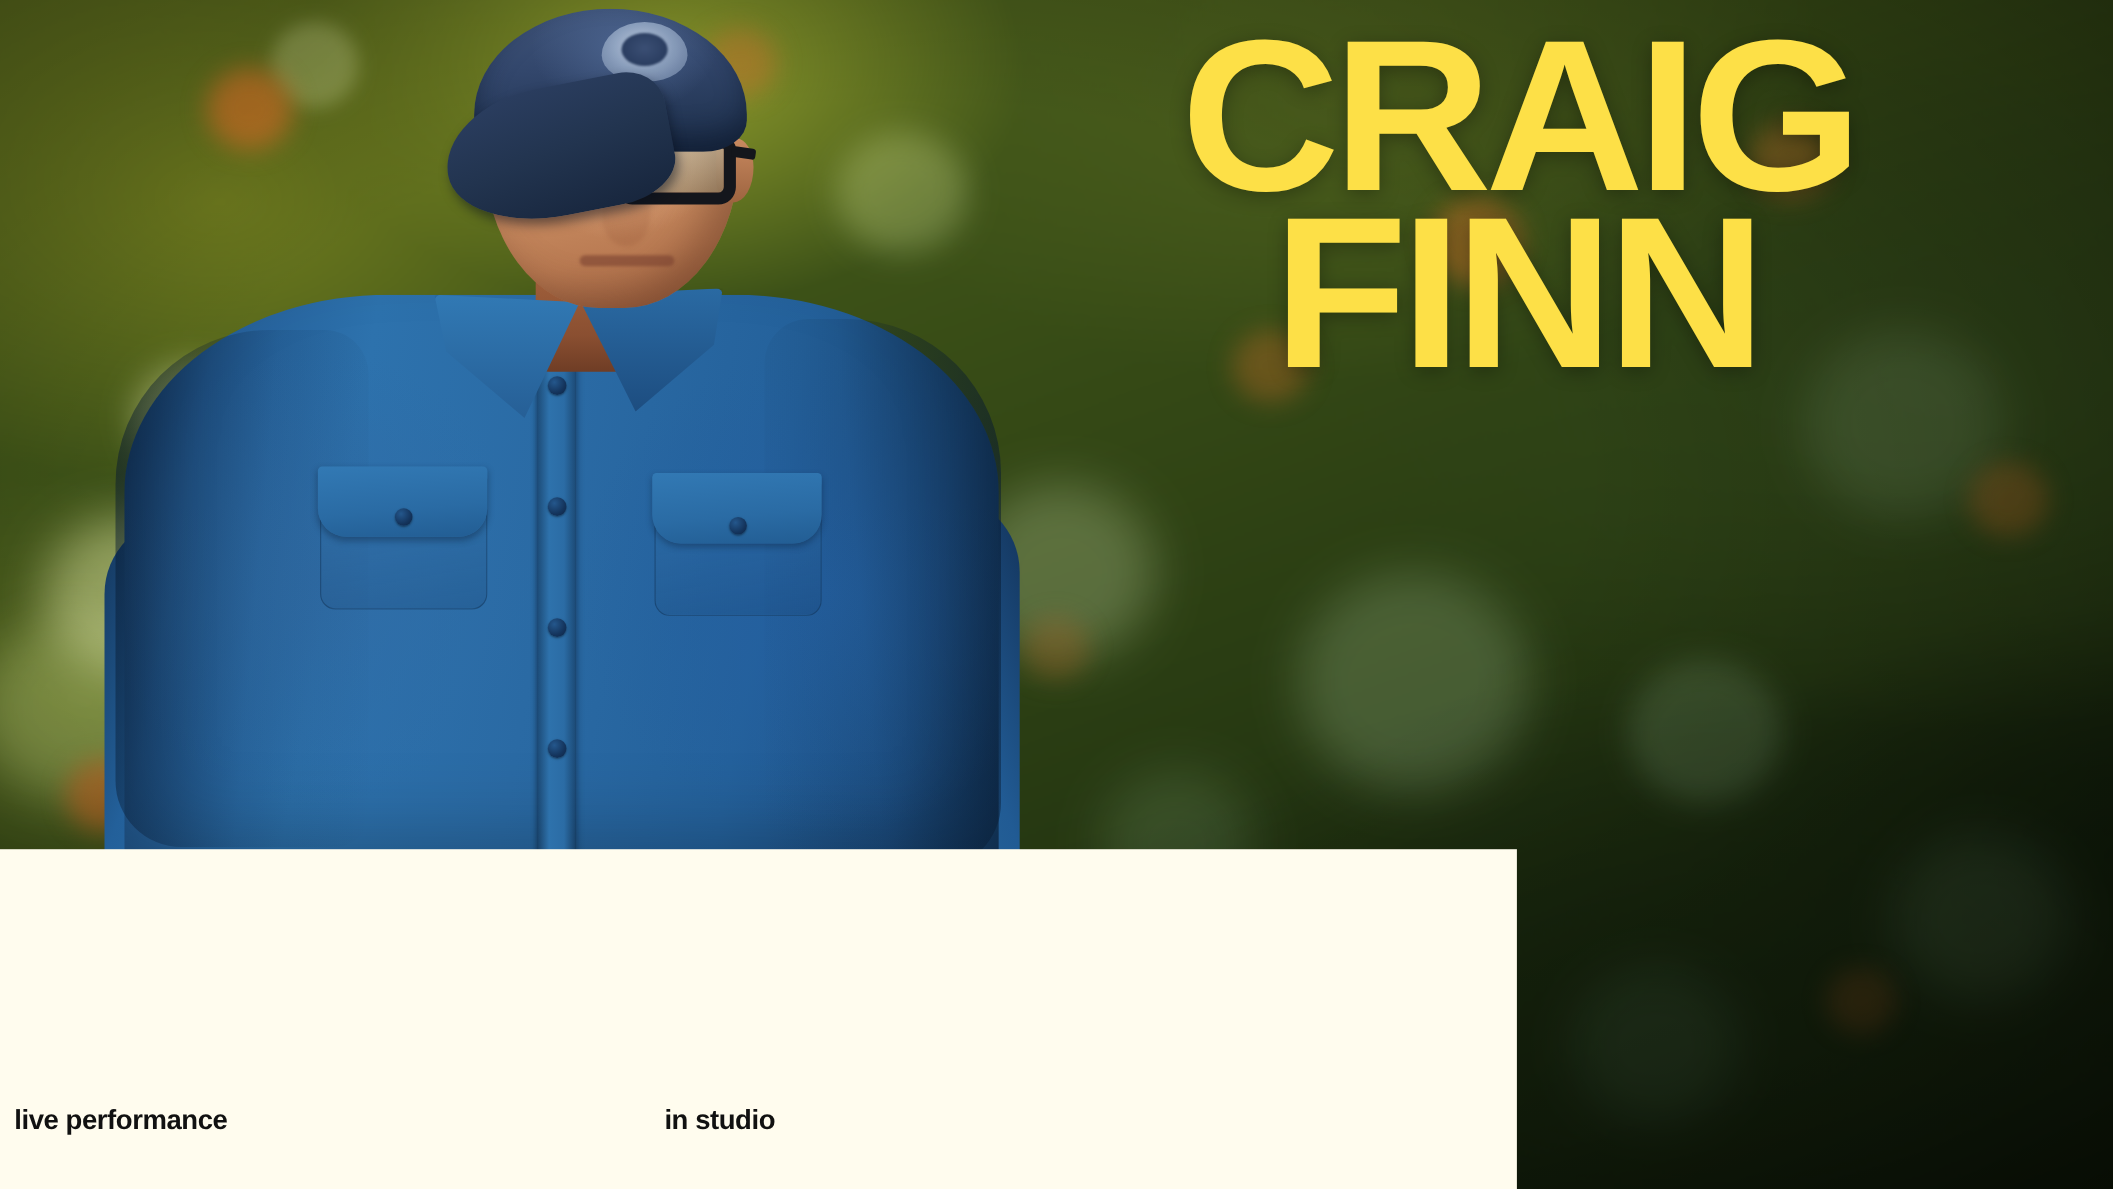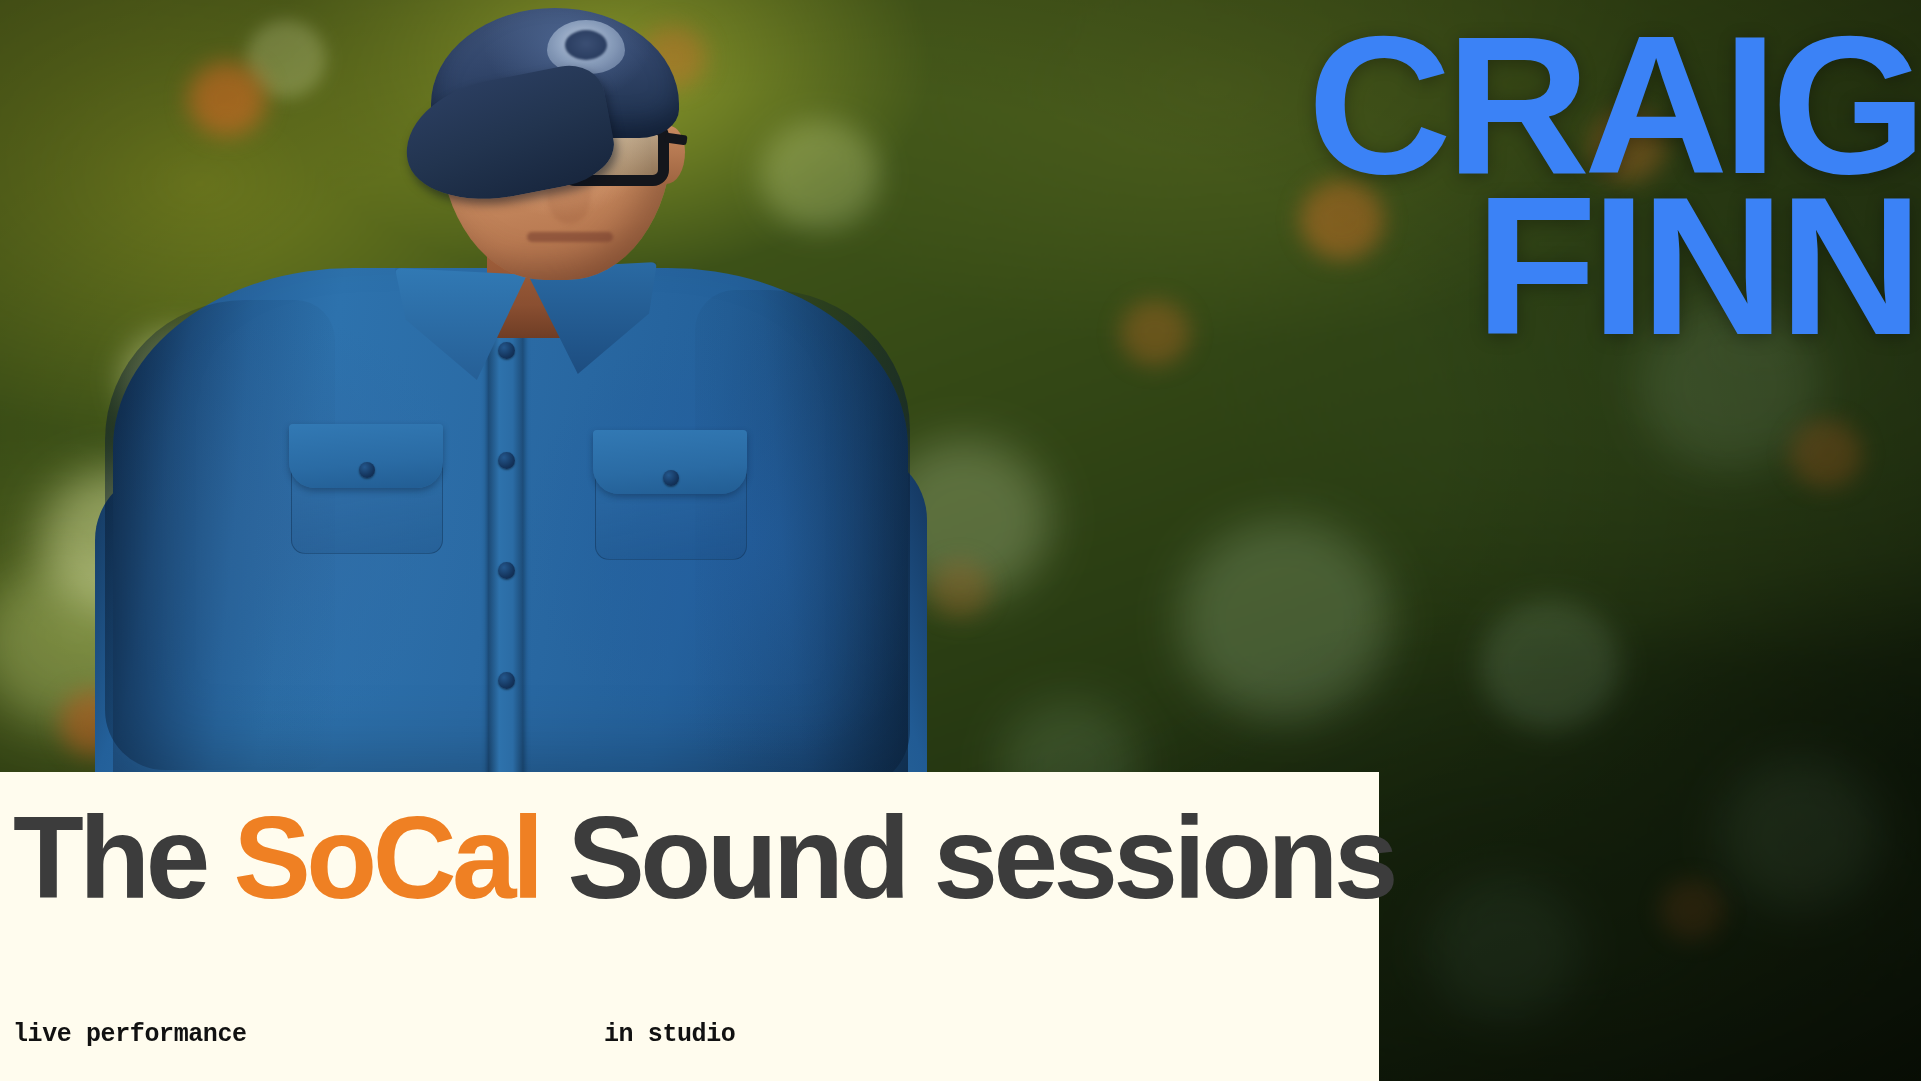--- a/index.html
+++ b/index.html
@@ -308,22 +308,22 @@
     background: linear-gradient(250deg, #13335a 0%, #215b94 42%, #286699 72%, #16406c 100%);
     border-radius: 20px 70px 40px 20px;
   }
 
   
   .artist-name {
     position: absolute;
     right: 0px;
     top: 26px;
     width: 1060px;
-    text-align: right;
-    color: #3b82f6;
+    text-align: center;
+    color: #fde047;
     font-family: "Liberation Sans", sans-serif;
     font-weight: 700;
     font-size: 196px;
     line-height: 0.82;
     letter-spacing: -6px;
     text-shadow: 0 3px 18px rgba(0,0,0,0.30);
     white-space: nowrap;
   }
   .artist-name .line {
     display: block;
@@ -360,27 +360,27 @@
 
   .panel-footer {
     position: absolute;
     left: 0;
     right: 0;
     top: 232px;
     height: 60px;
   }
   .foot-item {
     position: absolute;
-    font-family: Liberation Mono, monospace;
+    font-family: Liberation Sans, sans-serif;
     font-weight: 700;
     font-size: 25px;
     letter-spacing: -0.4px;
     color: #111111;
     white-space: nowrap;
-    top: 16px;
+    top: 0;
   }
   .foot-left { left: 13px; }
   .foot-mid  { left: 604px; }
   .foot-right { left: 1009px; }
   .foot-right .accent { color: #ef8023; }
 </style>
 </head>
 <body>
 
 <div class="poster">
@@ -459,23 +459,20 @@
     <div class="cap-logo-inner"></div>
     <div class="cap-brim"></div>
   </div>
 
   <div class="artist-name">
     <span class="line line1">CRAIG</span>
     <span class="line line2">FINN</span>
   </div>
 
   <div class="panel">
-    <div class="panel-title">
-      <span>The </span><span class="accent">SoCal</span><span> Sound sessions</span>
-    </div>
 
     <div class="panel-footer">
       <div class="foot-item foot-left">live performance</div>
       <div class="foot-item foot-mid">in studio</div>
     </div>
   </div>
 
 </div>
 
 </body></html>

